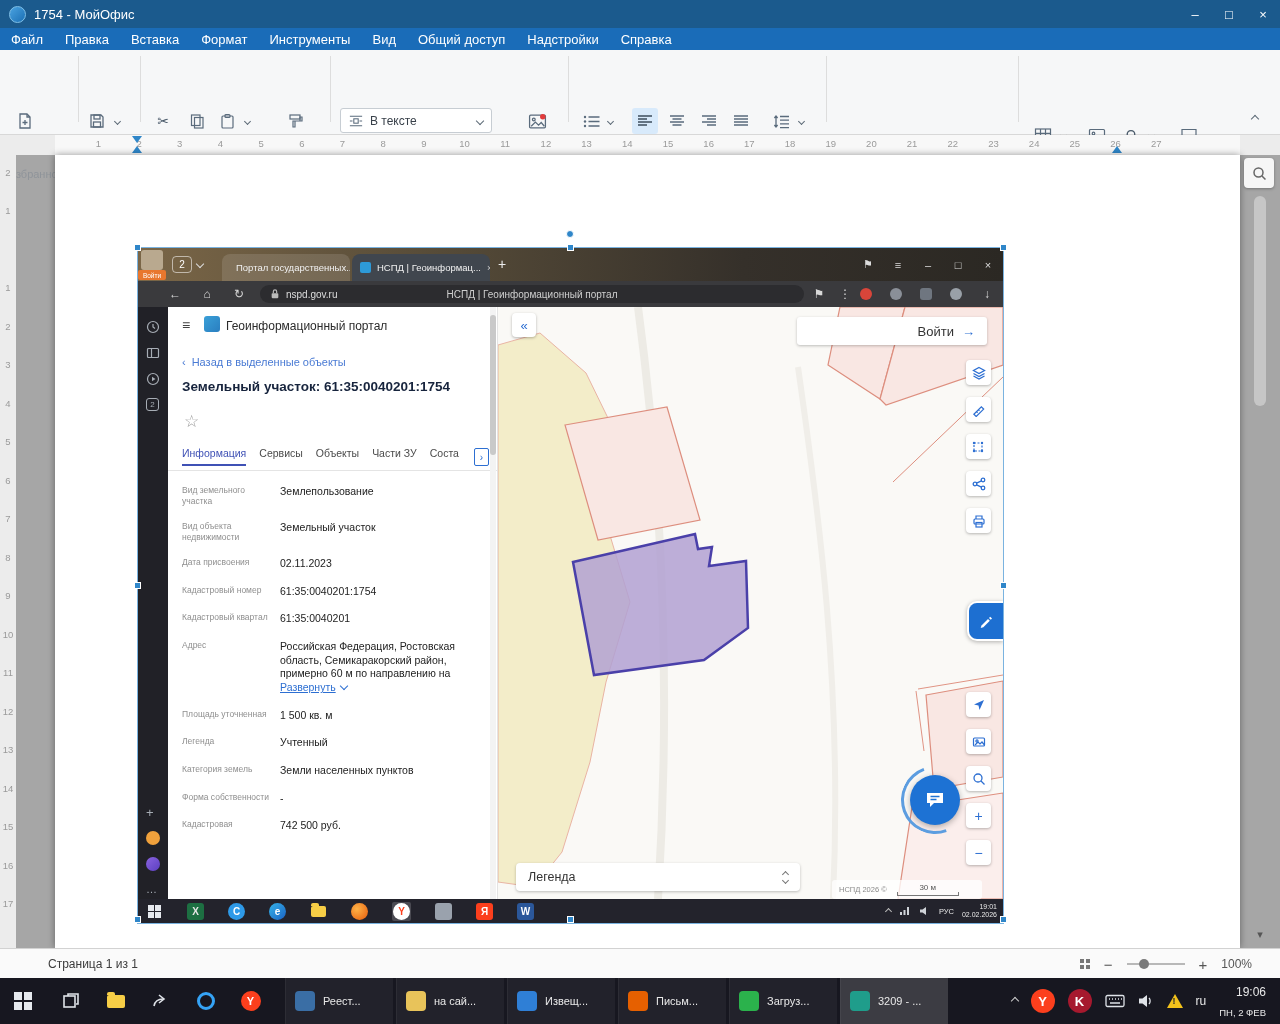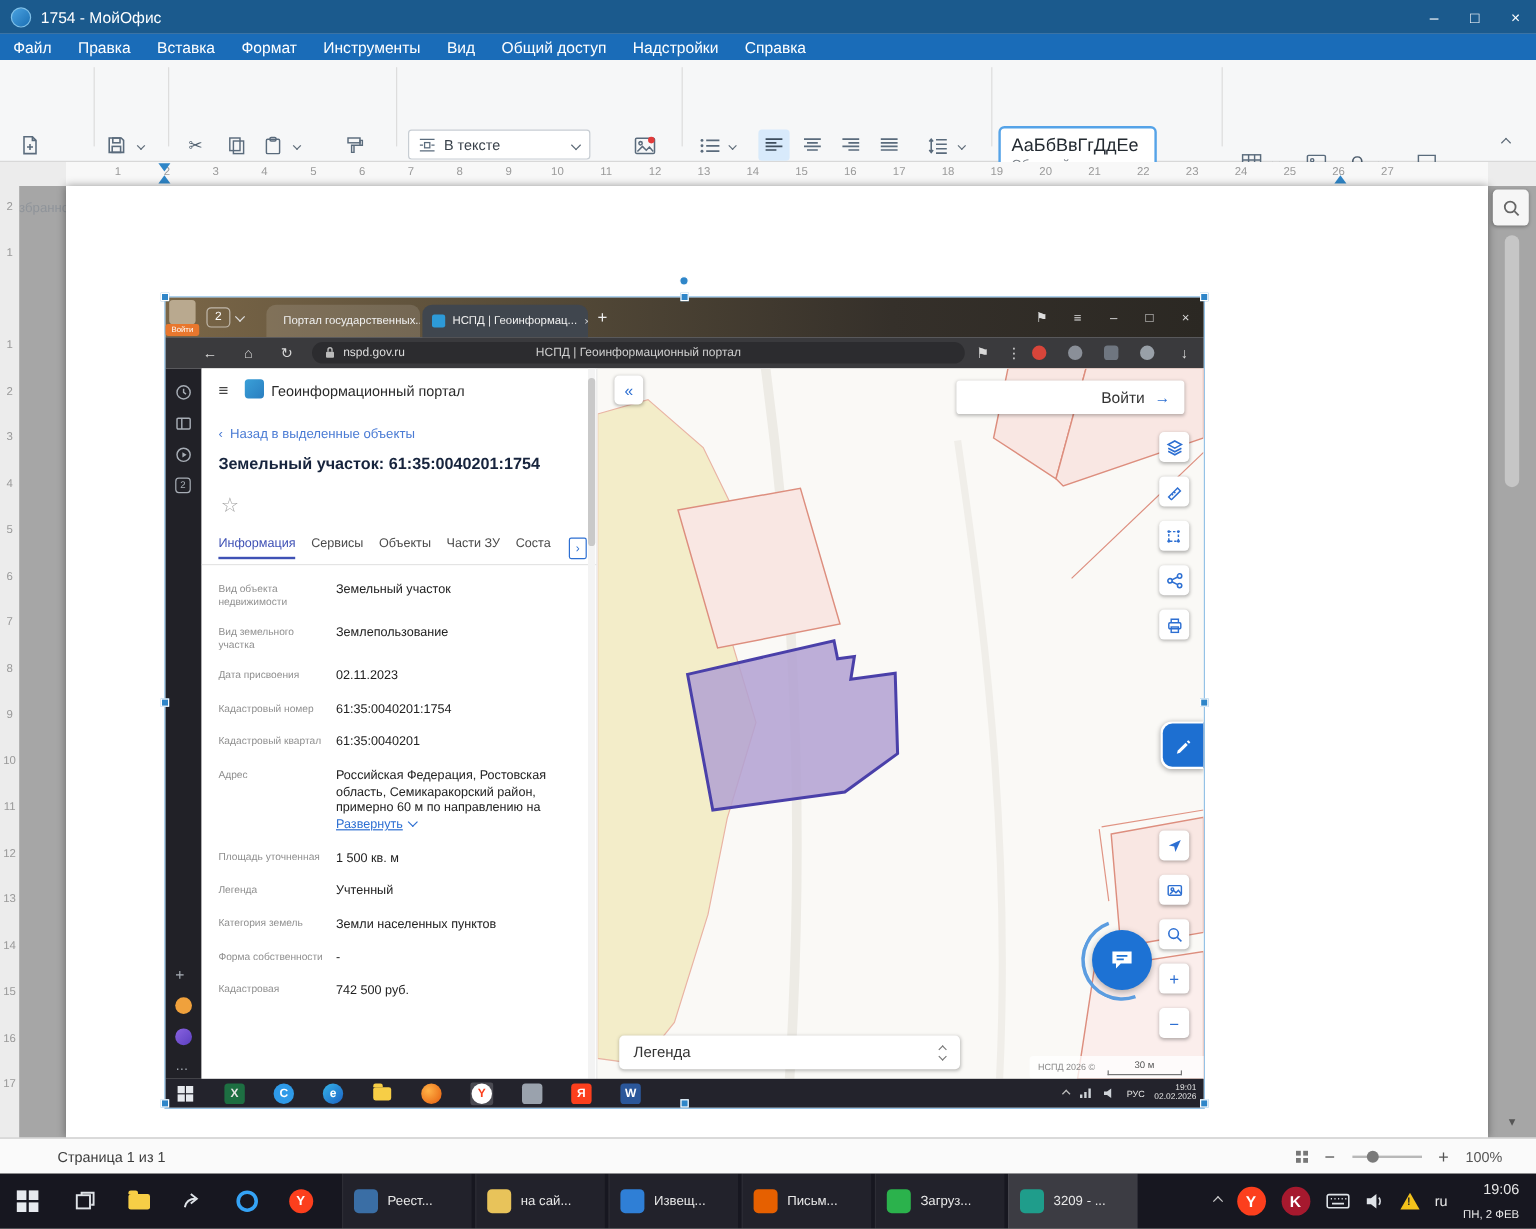--- a/index.html
+++ b/index.html
@@ -88,21 +88,21 @@
   #mapwrap{position:absolute;left:360px;top:59px;width:505px;height:592px;background:#faf9f6;overflow:hidden}
   .mtool{position:absolute;left:468px;width:25px;height:25px;background:#fff;border-radius:4px;box-shadow:0 1px 3px rgba(0,0,0,.28);display:flex;align-items:center;justify-content:center;color:#2d6fd2;font-size:14px}
   #loginbtn{position:absolute;left:299px;top:10px;width:190px;height:28px;background:#fff;border-radius:3px;box-shadow:0 1px 3px rgba(0,0,0,.25);display:flex;align-items:center;justify-content:flex-end;gap:8px;padding:0 12px;font-size:13px;color:#333}
   #collapsebtn{position:absolute;left:14px;top:6px;width:24px;height:24px;background:#fff;border-radius:4px;box-shadow:0 1px 3px rgba(0,0,0,.28);display:flex;align-items:center;justify-content:center;color:#2d6fd2;font-size:13px}
   #penfab{position:absolute;left:469px;top:294px;width:36px;height:40px;background:#1d6fd1;border:2px solid #fff;border-right:none;border-radius:10px 0 0 10px;display:flex;align-items:center;justify-content:center;box-shadow:0 1px 4px rgba(0,0,0,.3)}
   #chatfab{position:absolute;left:412px;top:468px;width:50px;height:50px;border-radius:50%;background:#1d72d4;display:flex;align-items:center;justify-content:center;box-shadow:0 2px 6px rgba(0,0,0,.3)}
   #chatfab::before{content:"";position:absolute;inset:-9px;border-radius:50%;border:3px solid transparent;border-left-color:#5c9de0;border-bottom-color:#5c9de0;transform:rotate(25deg)}
   #legendbar{position:absolute;left:18px;top:556px;width:284px;height:28px;background:#fff;border-radius:4px;box-shadow:0 1px 3px rgba(0,0,0,.25);display:flex;align-items:center;padding:0 12px;font-size:12.5px;color:#333}
   #legendbar .exp{margin-left:auto;display:flex;flex-direction:column;gap:1px;color:#777}
   #legendbar .exp i{width:5px;height:5px;border-right:1.4px solid currentColor;border-bottom:1.4px solid currentColor;display:block}
-  #attrchip{position:absolute;left:360px;top:573px;width:150px;height:19px;background:rgba(255,255,255,.78);border-radius:3px;display:flex;align-items:center;gap:10px;padding:0 7px}
+  #attrchip{position:absolute;left:334px;top:573px;width:150px;height:19px;background:rgba(255,255,255,.78);border-radius:3px;display:flex;align-items:center;gap:10px;padding:0 7px}
   #attrchip .cop{font-size:7.5px;color:#8a8a8a;white-space:nowrap}
   #attrchip .scale{font-size:8px;color:#555;text-align:center}
   #attrchip .scale i{display:block;height:4px;border:1px solid #777;border-top:none;width:62px}
 
   
   #itb{position:absolute;left:0;top:651px;width:865px;height:24px;background:#23232c;display:flex;align-items:center;gap:24px;padding:0 8px;color:#e6e6e6}
   .iti{width:17px;height:17px;border-radius:3px;display:flex;align-items:center;justify-content:center;font-size:10px;font-weight:bold;flex:none}
   .ihl{background:rgba(255,255,255,.18);border-radius:2px;padding:1px}
   #itbr{position:absolute;right:6px;top:0;height:24px;display:flex;align-items:center;gap:8px}
   #itbr .lang{font-size:7.5px;color:#e8e8e8}
@@ -323,24 +323,20 @@
       <svg width="16" height="14" viewBox="0 0 16 14" fill="none" stroke="#5a6b7c" stroke-width="1.2">
           <rect x="1.5" y="1.5" width="13" height="11"></rect>
           <path d="M4 4.5h8M4 7h8M4 9.5h5"></path>
         </svg>
     </div>
     <span class="dd" style="left:726px;top:92px">
         <i class="cv"></i>
       </span>
     <div class="tbtn" style="left:758px;top:92px">¶</div>
 
-    <div id="stylebox">
-      <div class="prev">АаБбВвГгДдЕе</div>
-      <div class="nm">Обычный</div>
-    </div>
     <div class="tbtn" style="left:975px;top:72px">…</div>
 
     <div class="tbtn" style="left:1030px;top:72px">
       <svg width="18" height="17" viewBox="0 0 18 17" fill="none" stroke="#5a6b7c" stroke-width="1.2">
           <rect x="1.5" y="2" width="15" height="13"></rect>
           <path d="M1.5 6.3h15M1.5 10.6h15M6.5 2v13M11.5 2v13"></path>
         </svg>
     </div>
     <span class="dd" style="left:1056px;top:72px">
         <i class="cv"></i>
@@ -529,26 +525,26 @@
           <span>Сервисы</span>
           <span>Объекты</span>
           <span>Части ЗУ</span>
           <span>Соста</span>
         </div>
       <span style="position:absolute;left:306px;top:141px;width:15px;height:18px;border:1px solid #2d6fd2;border-radius:2px;color:#2d6fd2;font-size:10px;display:flex;align-items:center;justify-content:center">›</span>
       <div class="tdiv"></div>
       <div id="pfields">
 
       <div class="prow">
+          <div class="plabel">Вид земельного участка</div>
+          <div class="pval"><span>Землепользование</span> </div>
+        </div>
+          <div class="prow">
           <div class="plabel">Вид объекта недвижимости</div>
           <div class="pval"><span>Земельный участок</span> </div>
-        </div>
-          <div class="prow">
-          <div class="plabel">Вид земельного участка</div>
-          <div class="pval"><span>Землепользование</span> </div>
         </div>
           <div class="prow">
           <div class="plabel">Дата присвоения</div>
           <div class="pval"><span>02.11.2023</span> </div>
         </div>
           <div class="prow">
           <div class="plabel">Кадастровый номер</div>
           <div class="pval"><span>61:35:0040201:1754</span> </div>
         </div>
           <div class="prow">

